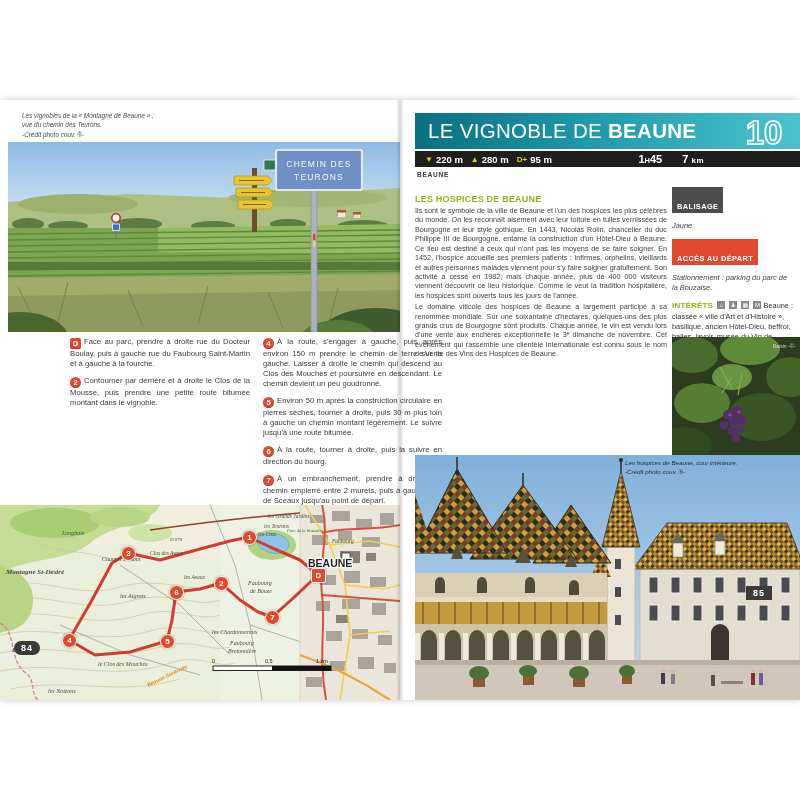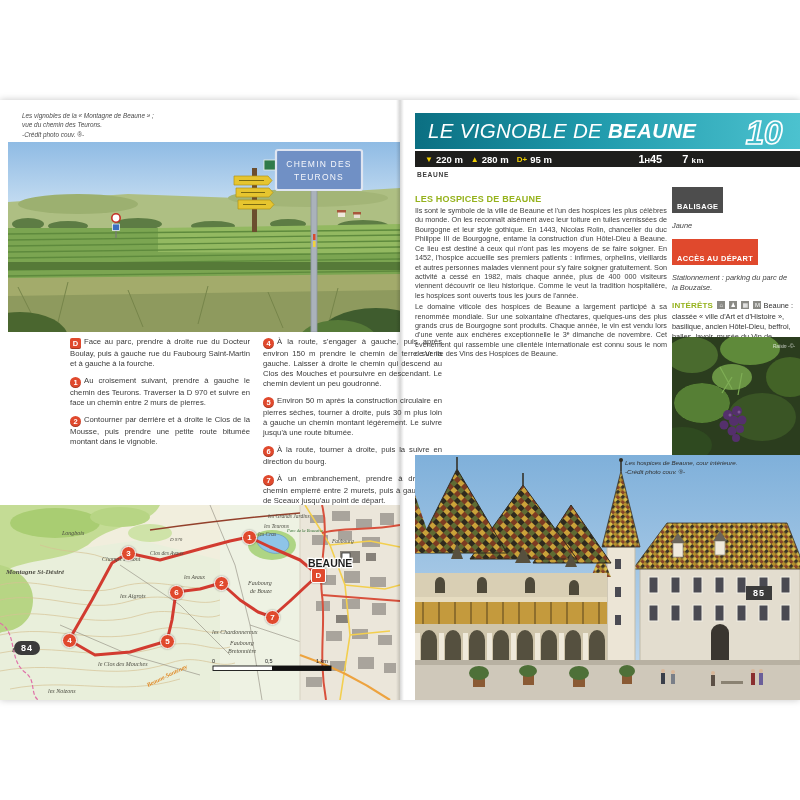--- a/index.html
+++ b/index.html
@@ -33,21 +33,21 @@
   .mwp{position:absolute;width:13px;height:13px;border-radius:50%;background:#e0492d;
        border:1px solid #fff;color:#fff;font-weight:bold;font-size:8px;line-height:13px;
        text-align:center;box-shadow:0 0 2px rgba(0,0,0,.4);}
   .mwp-d{border-radius:2px;}
   .pagebadge{position:absolute;background:#3b3b3b;color:#fff;font-weight:bold;font-size:9px;
              padding:2px 7px;letter-spacing:1px;}
   .badge84{left:14px;top:541px;border-radius:7px;}
 
   
   .band{position:absolute;left:15px;right:0;top:13px;height:36px;
-        background:linear-gradient(90deg,#0b6f82,#1f99ab 45%,#4cc2cf);font-style:italic;}
+        background:linear-gradient(90deg,#0b6f82,#1f99ab 45%,#4cc2cf);}
   .band-title{position:absolute;left:13px;top:6px;font-size:20.5px;color:#fff;letter-spacing:.3px;
               white-space:nowrap;}
   .band-title .tb{font-weight:bold;}
   .num10{position:absolute;right:8px;top:1px;width:56px;height:36px;}
   .stats{position:absolute;left:15px;right:0;top:51px;height:16px;background:#1e1e1c;
          display:flex;align-items:center;color:#fff;font-weight:bold;font-size:9.5px;
          padding:0 10px;box-sizing:border-box;}
   .stats .yi{color:#f0cf00;font-size:8px;margin:0 3px 0 8px;}
   .stats .yi:first-child{margin-left:0;}
   .stats .time{margin-left:auto;font-size:11px;}
@@ -175,23 +175,20 @@
         </g>
       </svg>
     </div>
 
     <div class="directions">
       <div class="dcol dcol1">
         <div class="step">
           <span class="bub bub-d">D</span><span>Face au parc, prendre à droite rue du Docteur Boulay, puis à gauche rue du Faubourg Saint-Martin et à gauche à la fourche.</span><b></b>
         </div>
         <div class="step">
-          <span class="bub">1</span><span>Au croisement suivant, prendre à gauche le chemin des Teurons. Traverser la D 970 et suivre en face un chemin entre 2 murs de pierres.</span><b></b>
-        </div>
-        <div class="step">
           <span class="bub">2</span><span>Contourner par derrière et à droite le Clos de la Mousse, puis prendre une petite route bitumée montant dans le vignoble.</span><b></b>
         </div>
       </div>
       <div class="dcol dcol2">
         <div class="step">
           <span class="bub">4</span><span>À la route, s'engager à gauche, puis après environ 150 m prendre le chemin de terre sur la gauche. Laisser à droite le chemin qui descend au Clos des Mouches et poursuivre en descendant. Le chemin devient un peu goudronné.</span><b></b>
         </div>
         <div class="step">
           <span class="bub">5</span><span>Environ 50 m après la construction circulaire en pierres sèches, tourner à droite, puis 30 m plus loin à gauche un chemin montant légèrement. Le suivre jusqu'à une route bitumée.</span><b></b>
         </div>

